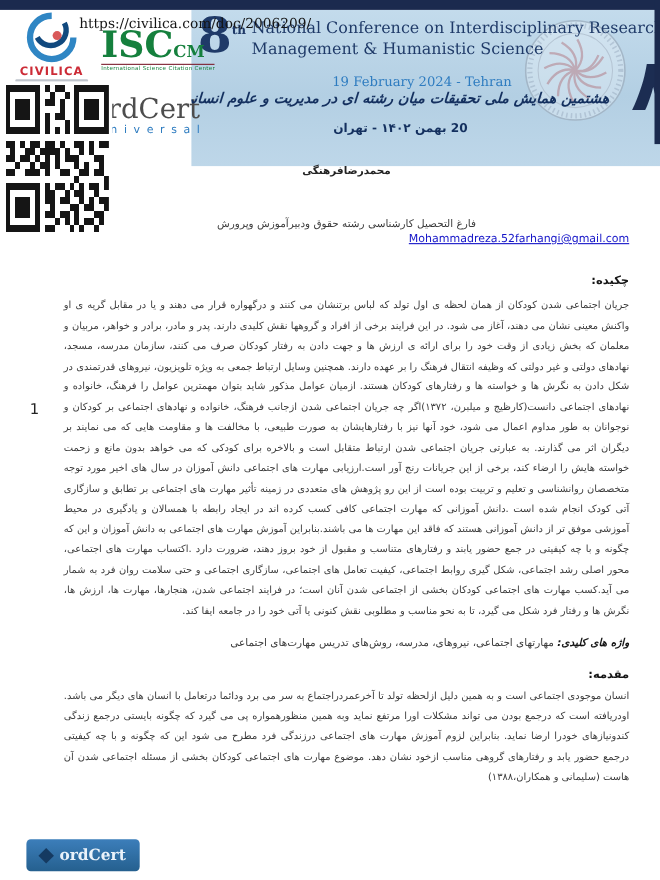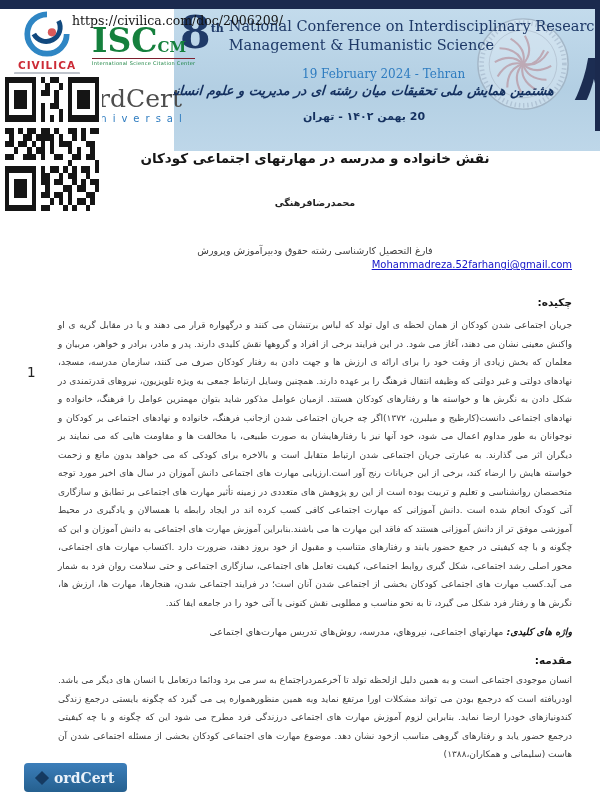--- a/index.html
+++ b/index.html
@@ -246,21 +246,20 @@
         <rect x="18" y="20" width="1" height="1"></rect>
     </svg>
   </div>
 
   <div class="doc-url">https://civilica.com/doc/2006209/</div>
 </div>
 
 <div class="page-num">1</div>
 
 <div class="content">
-  <div class="paper-title">نقش خانواده و مدرسه در مهارتهای اجتماعی کودکان</div>
   <div class="author">محمدرضافرهنگی</div>
   <div class="affiliation">فارغ التحصیل کارشناسی رشته حقوق ودبیرآموزش وپرورش</div>
   <div class="email-line">
     <span class="email">Mohammadreza.52farhangi@gmail.com</span>
   </div>
 
   <div class="sec-label abstract-label">چکیده:</div>
   <div class="body-text">جریان اجتماعی شدن کودکان از همان لحظه ی اول تولد که لباس برتنشان می کنند و درگهواره قرار می دهند و یا در مقابل گریه ی او واکنش معینی نشان می دهند، آغاز می شود. در این فرایند برخی از افراد و گروهها نقش کلیدی دارند. پدر و مادر، برادر و خواهر، مربیان و معلمان که بخش زیادی از وقت خود را برای ارائه ی ارزش ها و جهت دادن به رفتار کودکان صرف می کنند، سازمان مدرسه، مسجد، نهادهای دولتی و غیر دولتی که وظیفه انتقال فرهنگ را بر عهده دارند. همچنین وسایل ارتباط جمعی به ویژه تلویزیون، نیروهای قدرتمندی در شکل دادن به نگرش ها و خواسته ها و رفتارهای کودکان هستند. ازمیان عوامل مذکور شاید بتوان مهمترین عوامل را فرهنگ، خانواده و نهادهای اجتماعی دانست(کارظیج و میلبرن، ۱۳۷۲)اگر چه جریان اجتماعی شدن ازجانب فرهنگ، خانواده و نهادهای اجتماعی بر کودکان و نوجوانان به طور مداوم اعمال می شود، خود آنها نیز با رفتارهایشان به صورت طبیعی، با مخالفت ها و مقاومت هایی که می نمایند بر دیگران اثر می گذارند. به عبارتی جریان اجتماعی شدن ارتباط متقابل است و بالاخره برای کودکی که می خواهد بدون مانع و زحمت خواسته هایش را ارضاء کند، برخی از این جریانات رنج آور است.ارزیابی مهارت های اجتماعی دانش آموزان در سال های اخیر مورد توجه متخصصان روانشناسی و تعلیم و تربیت بوده است از این رو پژوهش های متعددی در زمینه تأثیر مهارت های اجتماعی بر تطابق و سازگاری آتی کودک انجام شده است .دانش آموزانی که مهارت اجتماعی کافی کسب کرده اند در ایجاد رابطه با همسالان و یادگیری در محیط آموزشی موفق تر از دانش آموزانی هستند که فاقد این مهارت ها می باشند.بنابراین آموزش مهارت های اجتماعی به دانش آموزان و این که چگونه و با چه کیفیتی در جمع حضور یابند و رفتارهای متناسب و مقبول از خود بروز دهند، ضرورت دارد .اکتساب مهارت های اجتماعی، محور اصلی رشد اجتماعی، شکل گیری روابط اجتماعی، کیفیت تعامل های اجتماعی، سازگاری اجتماعی و حتی سلامت روان فرد به شمار می آید.کسب مهارت های اجتماعی کودکان بخشی از اجتماعی شدن آنان است؛ در فرایند اجتماعی شدن، هنجارها، مهارت ها، ارزش ها، نگرش ها و رفتار فرد شکل می گیرد، تا به نحو مناسب و مطلوبی نقش کنونی یا آتی خود را در جامعه ایفا کند.</div>
 
   <div class="keywords">

